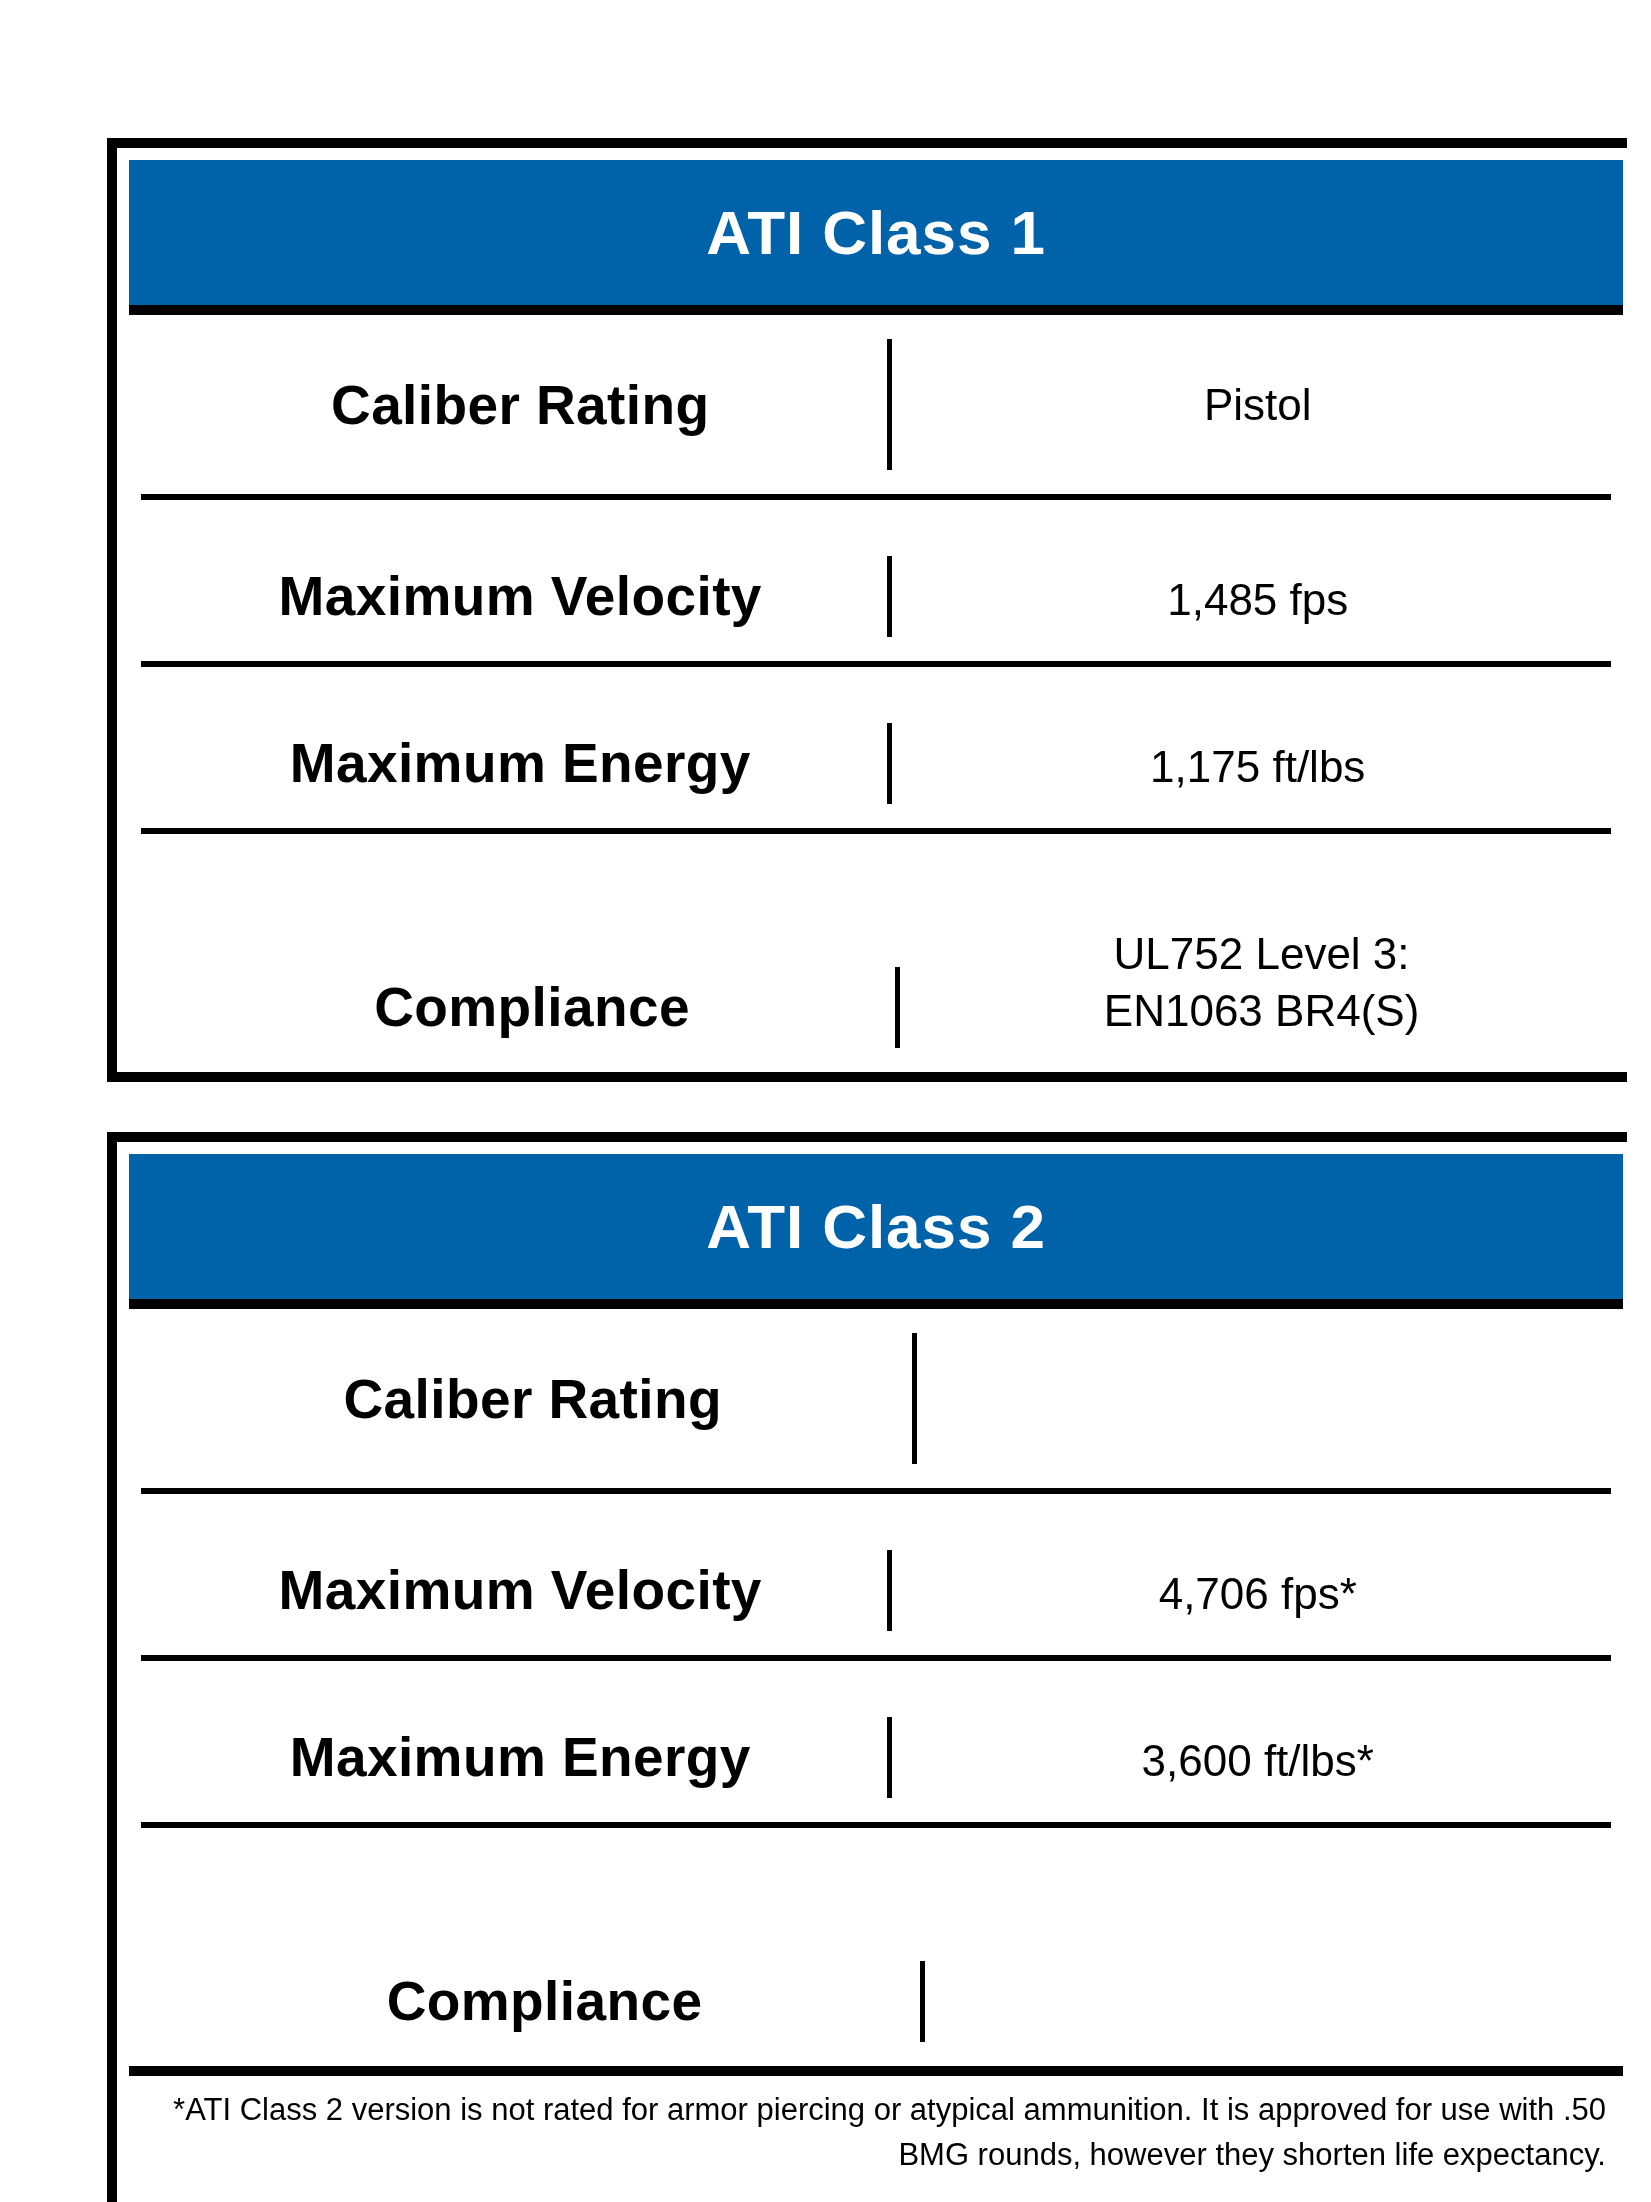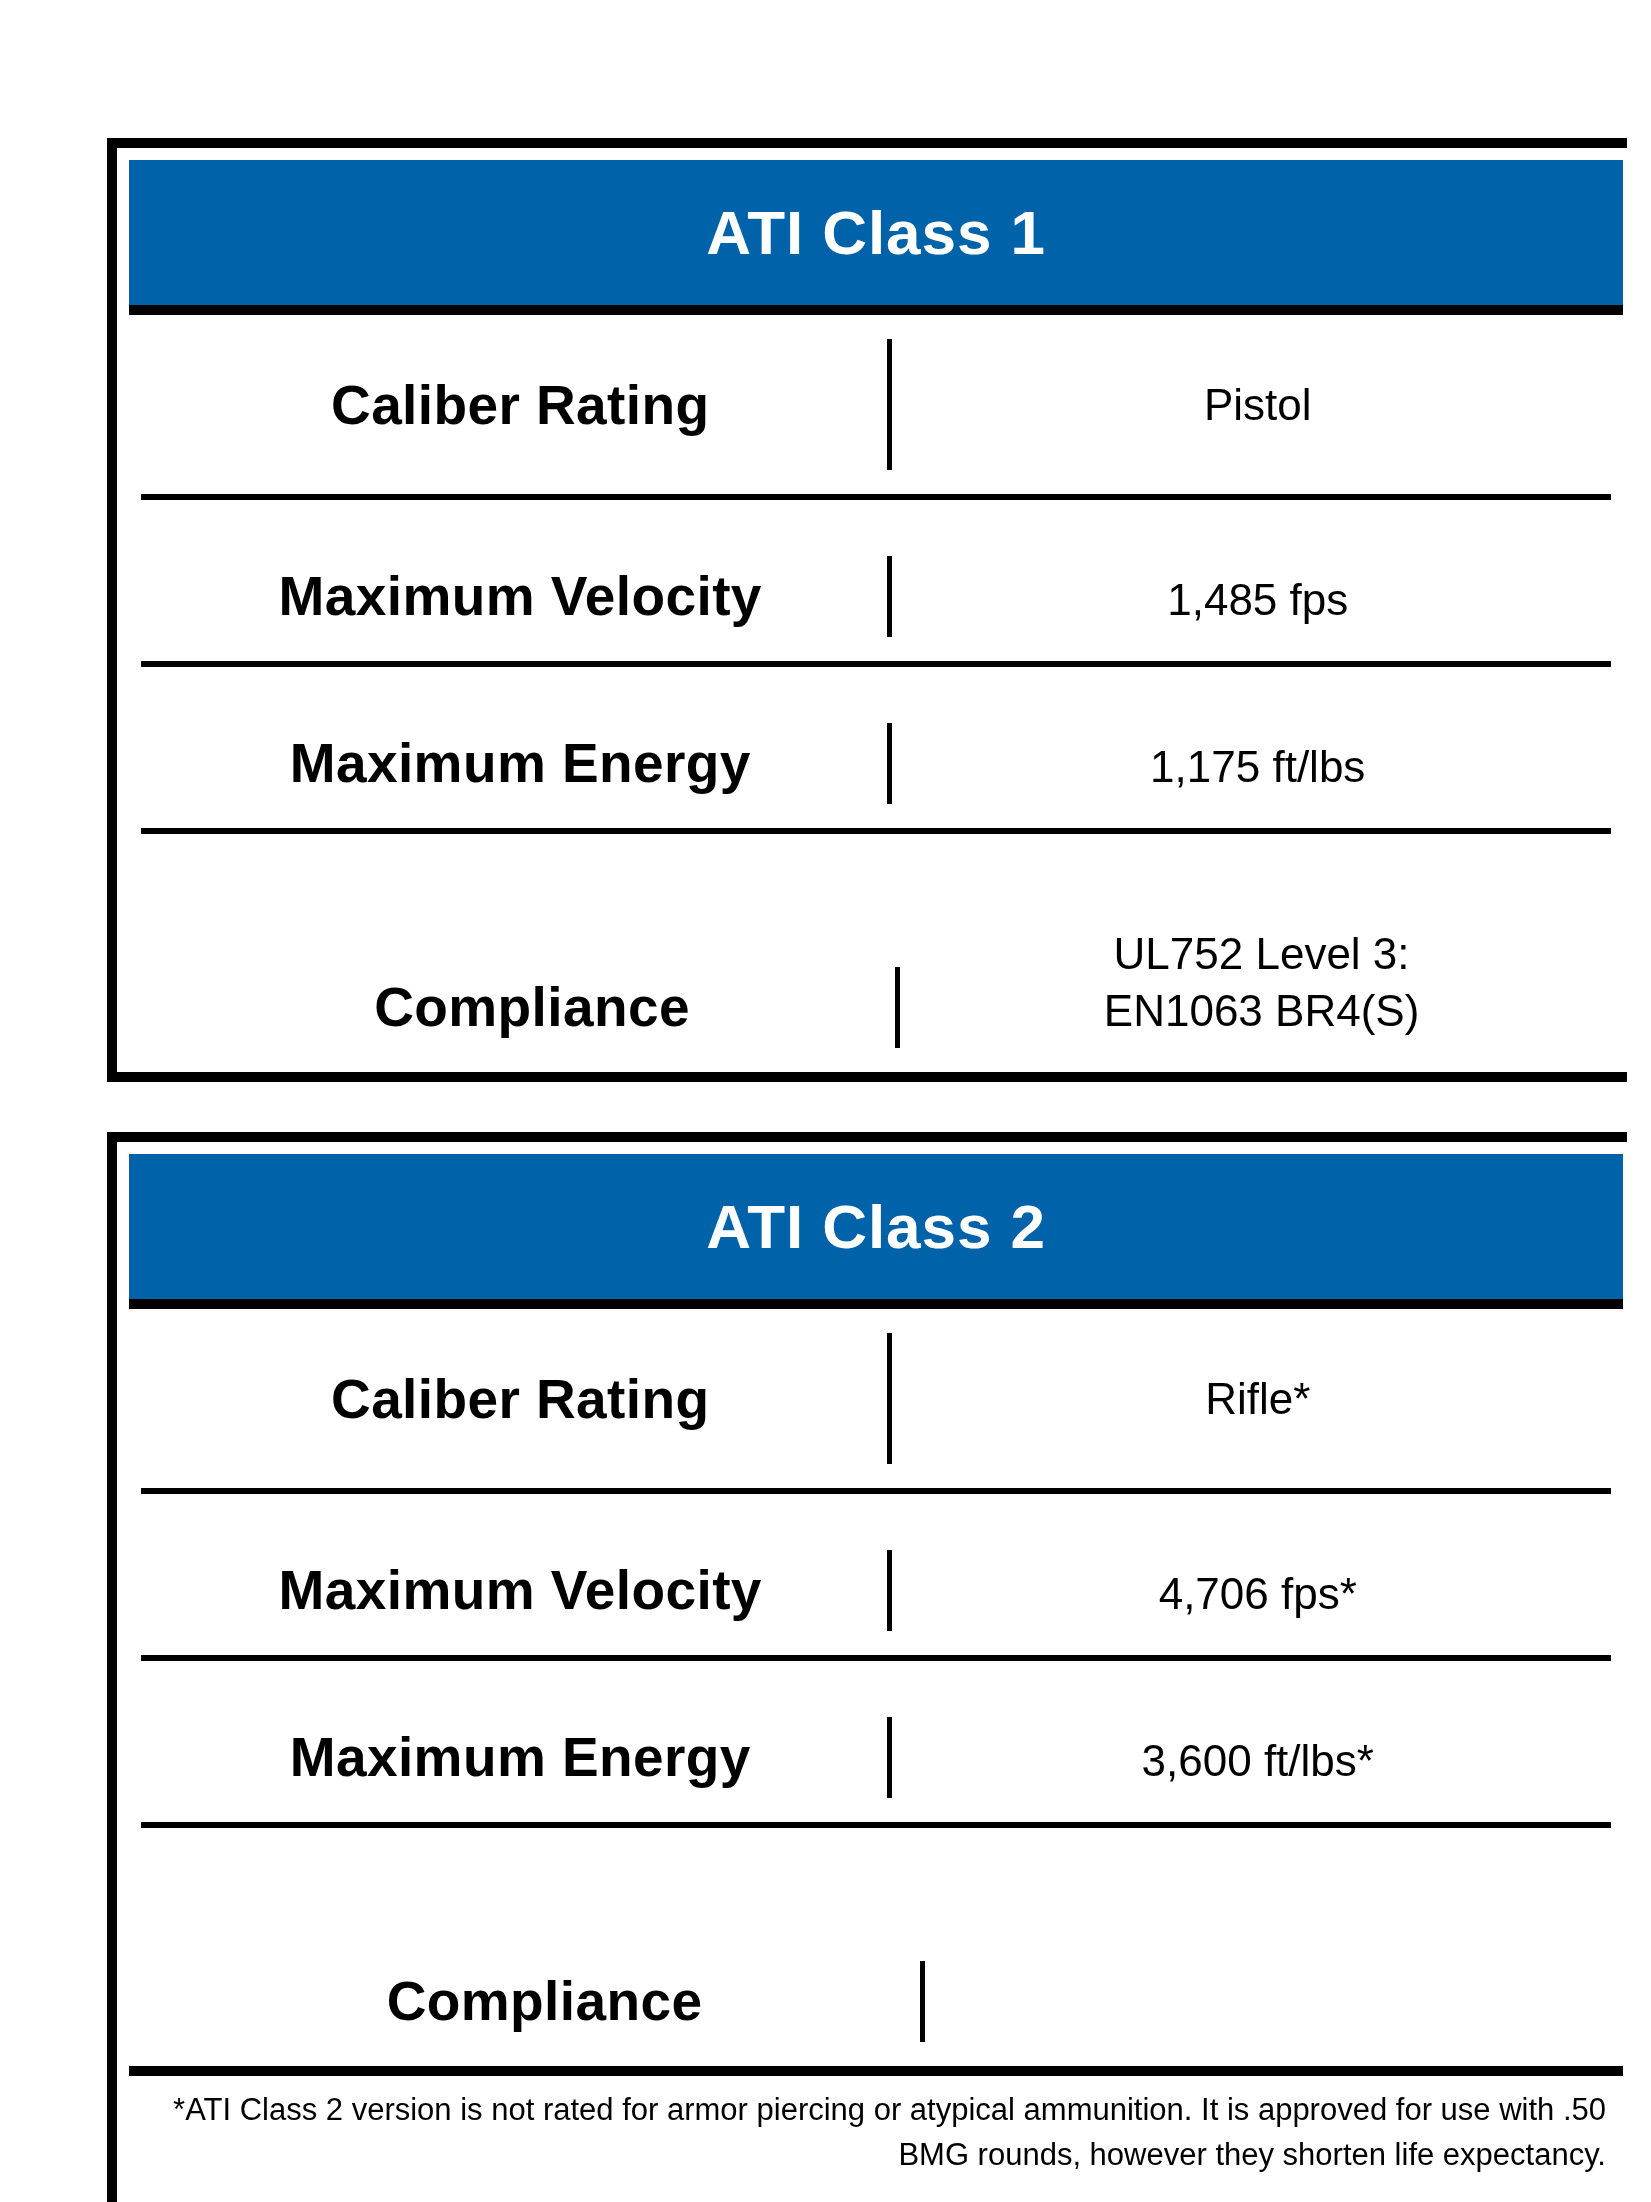--- a/index.html
+++ b/index.html
@@ -112,21 +112,20 @@
     </div>
   </section>
 
   <section class="spec-table second">
     <header class="tbl-header">
       <span>ATI Class 2</span>
     </header>
     <div class="tbl-body">
       <div class="row">
         <div class="cell label">Caliber Rating</div>
-        <div class="cell value">Rifle*</div>
       </div>
       <div class="row">
         <div class="cell label">Maximum Velocity</div>
         <div class="cell value">4,706 fps*</div>
       </div>
       <div class="row">
         <div class="cell label">Maximum Energy</div>
         <div class="cell value">3,600 ft/lbs*</div>
       </div>
       <div class="row compliance">

